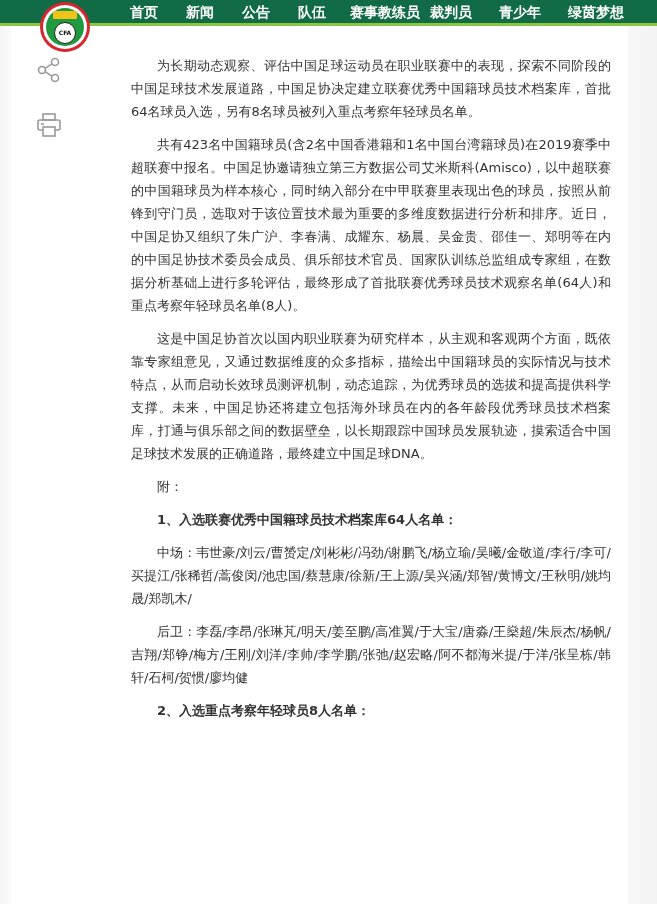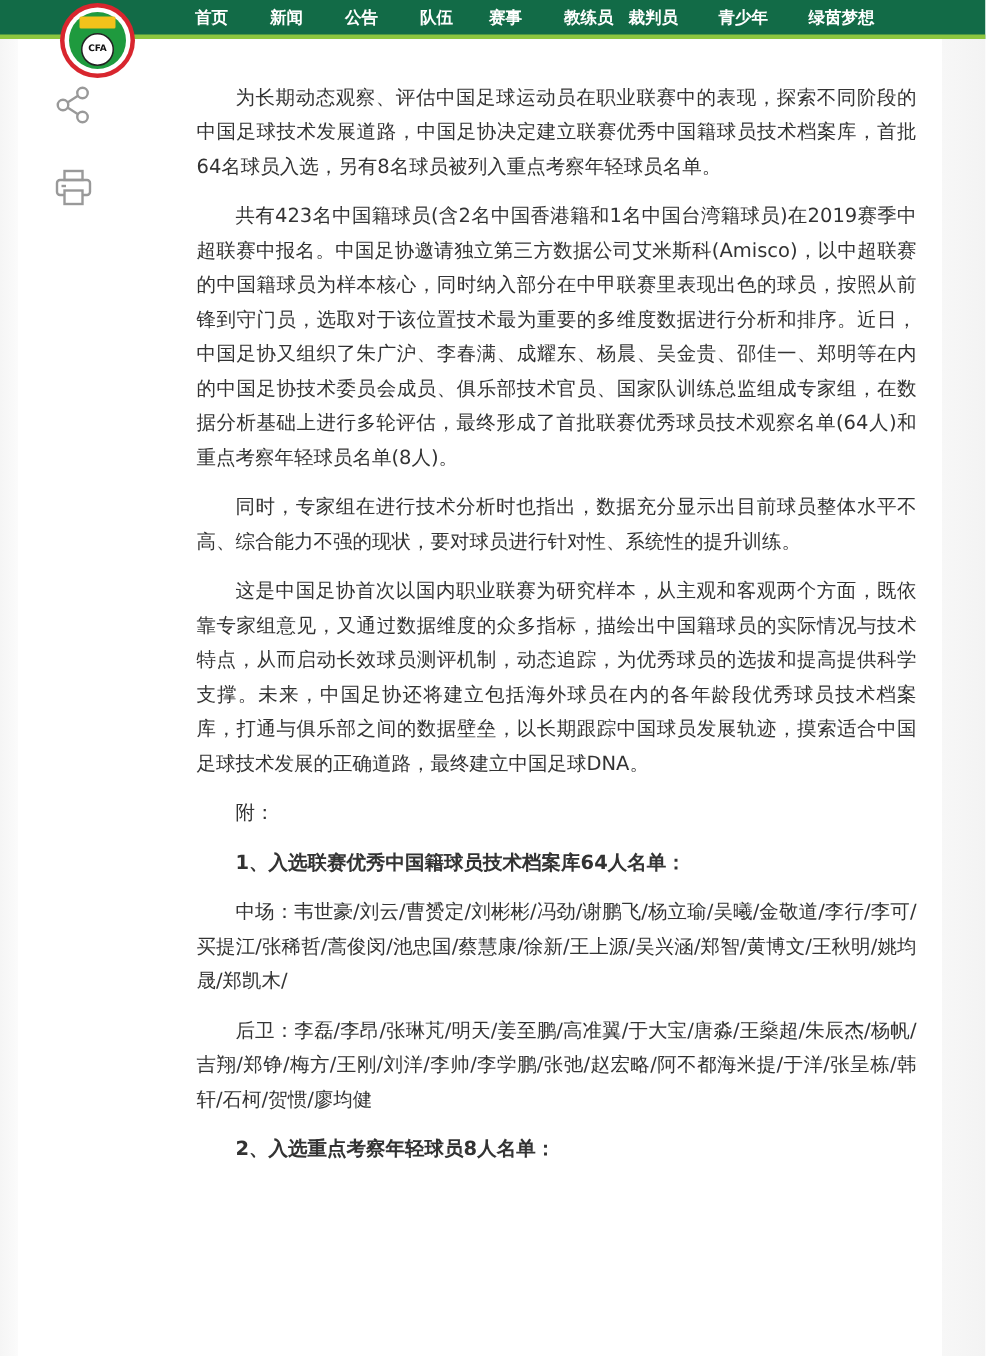--- a/index.html
+++ b/index.html
@@ -14,21 +14,21 @@
     position: absolute; left: 0; top: 0; width: 657px; height: 26px;
     background: #126b47;
     border-bottom: 3px solid #8cc63f;
     box-sizing: border-box;
   }
   .nav-items {
     position: absolute; left: 130px; top: 0; height: 24px;
     display: flex; align-items: center;
   }
   .nav-item {
-    color: #ffffff; font-size: 11px; font-weight: bold;
+    color: #ffffff; font-size: 14px; font-weight: bold;
     line-height: 24px; white-space: nowrap; cursor: pointer;
   }
   .logo {
     position: absolute; left: 40px; top: 2px; width: 50px; height: 50px;
     border-radius: 50%;
     background: #d8262e;
     box-sizing: border-box;
     z-index: 3;
   }
   .logo .ring {
@@ -76,21 +76,21 @@
 </style>
 </head>
 <body>
 
 <div class="navbar">
   <div class="nav-items">
     <span class="nav-item" style="margin-right:28px">首页</span>
     <span class="nav-item" style="margin-right:28px">新闻</span>
     <span class="nav-item" style="margin-right:28px">公告</span>
     <span class="nav-item" style="margin-right:24px">队伍</span>
-    <span class="nav-item" style="margin-right:28px">赛事</span>
+    <span class="nav-item" style="">赛事</span>
     <span class="nav-item" style="margin-right:10px">教练员</span>
     <span class="nav-item" style="margin-right:27px">裁判员</span>
     <span class="nav-item" style="margin-right:27px">青少年</span>
     <span class="nav-item">绿茵梦想</span>
   </div>
 </div>
 
 <div class="logo">
   <div class="ring"></div>
   <div class="inner"></div>
@@ -117,21 +117,20 @@
       <rect x="2" y="8" width="22" height="10" rx="2" fill="none" stroke="#999" stroke-width="1.6"></rect>
       <rect x="7" y="15" width="12" height="9" fill="#fff" stroke="#999" stroke-width="1.6"></rect>
       <line x1="5" y1="12" x2="8" y2="12" stroke="#999" stroke-width="1.6"></line>
     </svg>
   </div>
 </div>
 
 <div class="article">
   <p>为长期动态观察、评估中国足球运动员在职业联赛中的表现，探索不同阶段的中国足球技术发展道路，中国足协决定建立联赛优秀中国籍球员技术档案库，首批64名球员入选，另有8名球员被列入重点考察年轻球员名单。</p>
   <p>共有423名中国籍球员(含2名中国香港籍和1名中国台湾籍球员)在2019赛季中超联赛中报名。中国足协邀请独立第三方数据公司艾米斯科(Amisco)，以中超联赛的中国籍球员为样本核心，同时纳入部分在中甲联赛里表现出色的球员，按照从前锋到守门员，选取对于该位置技术最为重要的多维度数据进行分析和排序。近日，中国足协又组织了朱广沪、李春满、成耀东、杨晨、吴金贵、邵佳一、郑明等在内的中国足协技术委员会成员、俱乐部技术官员、国家队训练总监组成专家组，在数据分析基础上进行多轮评估，最终形成了首批联赛优秀球员技术观察名单(64人)和重点考察年轻球员名单(8人)。</p>
-  <p>同时，专家组在进行技术分析时也指出，数据充分显示出目前球员整体水平不高、综合能力不强的现状，要对球员进行针对性、系统性的提升训练。</p>
   <p>这是中国足协首次以国内职业联赛为研究样本，从主观和客观两个方面，既依靠专家组意见，又通过数据维度的众多指标，描绘出中国籍球员的实际情况与技术特点，从而启动长效球员测评机制，动态追踪，为优秀球员的选拔和提高提供科学支撑。未来，中国足协还将建立包括海外球员在内的各年龄段优秀球员技术档案库，打通与俱乐部之间的数据壁垒，以长期跟踪中国球员发展轨迹，摸索适合中国足球技术发展的正确道路，最终建立中国足球DNA。</p>
   <p>附：</p>
   <p class="bold">1、入选联赛优秀中国籍球员技术档案库64人名单：</p>
   <p>中场：韦世豪/刘云/曹赟定/刘彬彬/冯劲/谢鹏飞/杨立瑜/吴曦/金敬道/李行/李可/买提江/张稀哲/蒿俊闵/池忠国/蔡慧康/徐新/王上源/吴兴涵/郑智/黄博文/王秋明/姚均晟/郑凯木/</p>
   <p>后卫：李磊/李昂/张琳芃/明天/姜至鹏/高准翼/于大宝/唐淼/王燊超/朱辰杰/杨帆/吉翔/郑铮/梅方/王刚/刘洋/李帅/李学鹏/张弛/赵宏略/阿不都海米提/于洋/张呈栋/韩轩/石柯/贺惯/廖均健</p>
   <p class="bold">2、入选重点考察年轻球员8人名单：</p>
 
 </div>
 
 </body></html>

